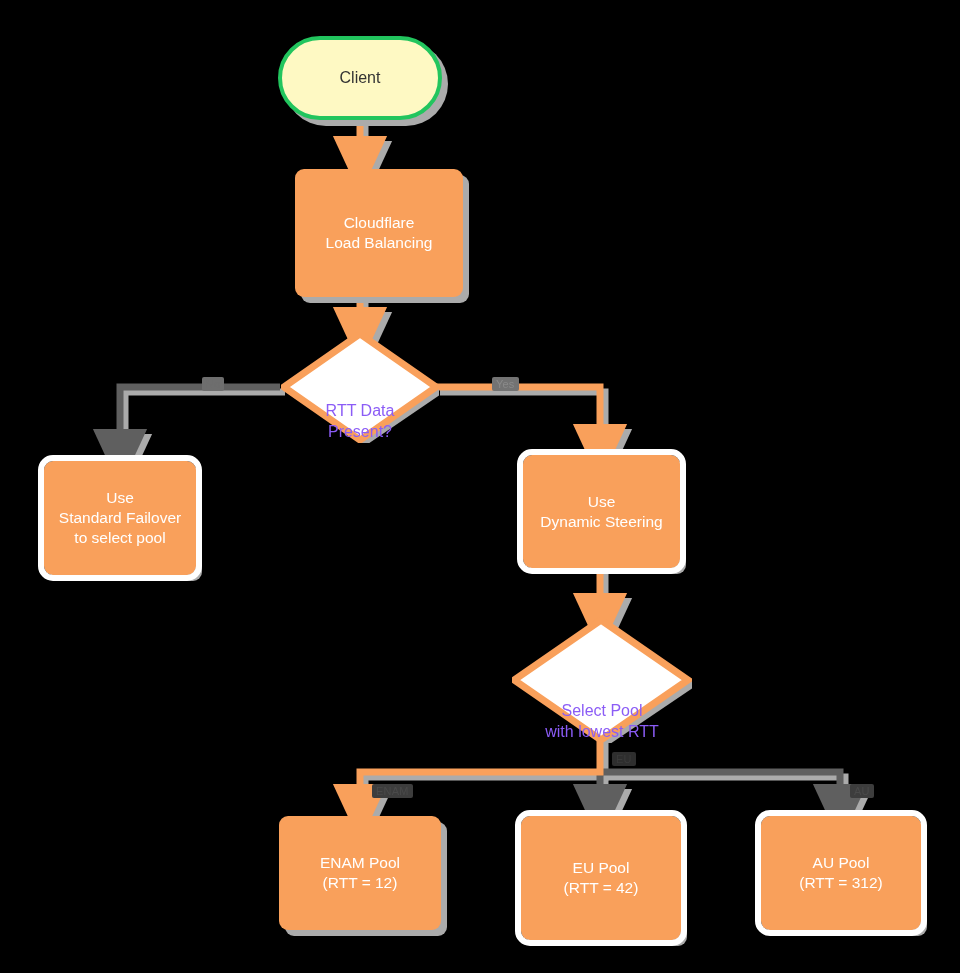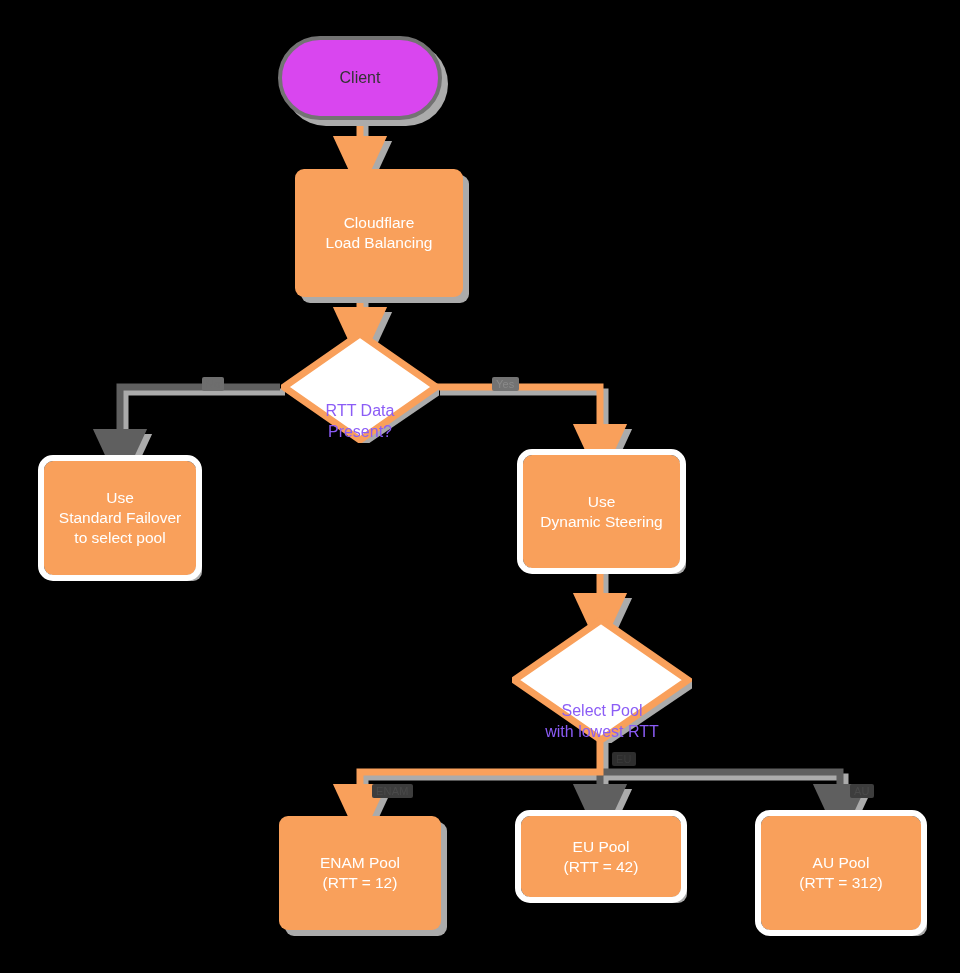--- a/index.html
+++ b/index.html
@@ -41,23 +41,23 @@
     background: #F9A05B;
     color: #FFFFFF;
     font-size: 15.5px;
     border-radius: 9px;
     box-shadow: 6px 6px 0 0 #ABABAB;
   }
   .box.halo {
     outline: 6px solid #FFFFFF;
   }
   .terminal {
-    background: #d946ef;
+    background: #fef9c3;
     color: #333333;
-    border: 4px solid #737373;
+    border: 4px solid #22c55e;
     border-radius: 999px;
     font-size: 16px;
     box-shadow: 6px 6px 0 0 #ABABAB;
   }
   
   .diamond-wrap {
     position: absolute;
   }
   .diamond-shape {
     position: absolute;
@@ -189,21 +189,21 @@
     </div>
   </div>
 
   <div class="node box" style="left:279px; top:816px; width:162px; height:114px;">
     <div>
       <span>ENAM Pool</span>
       <span class="line-2"><span>(</span><span class="bold">RTT = 12</span><span>)</span></span>
     </div>
   </div>
 
-  <div class="node box halo" style="left:521px; top:816px; width:160px; height:81px;">
+  <div class="node box halo" style="left:521px; top:816px; width:160px; height:124px;">
     <div>
       <span>EU Pool</span>
       <span class="line-2">(RTT = 42)</span>
     </div>
   </div>
 
   <div class="node box halo" style="left:761px; top:816px; width:160px; height:114px;">
     <div>
       <span>AU Pool</span>
       <span class="line-2">(RTT = 312)</span>

